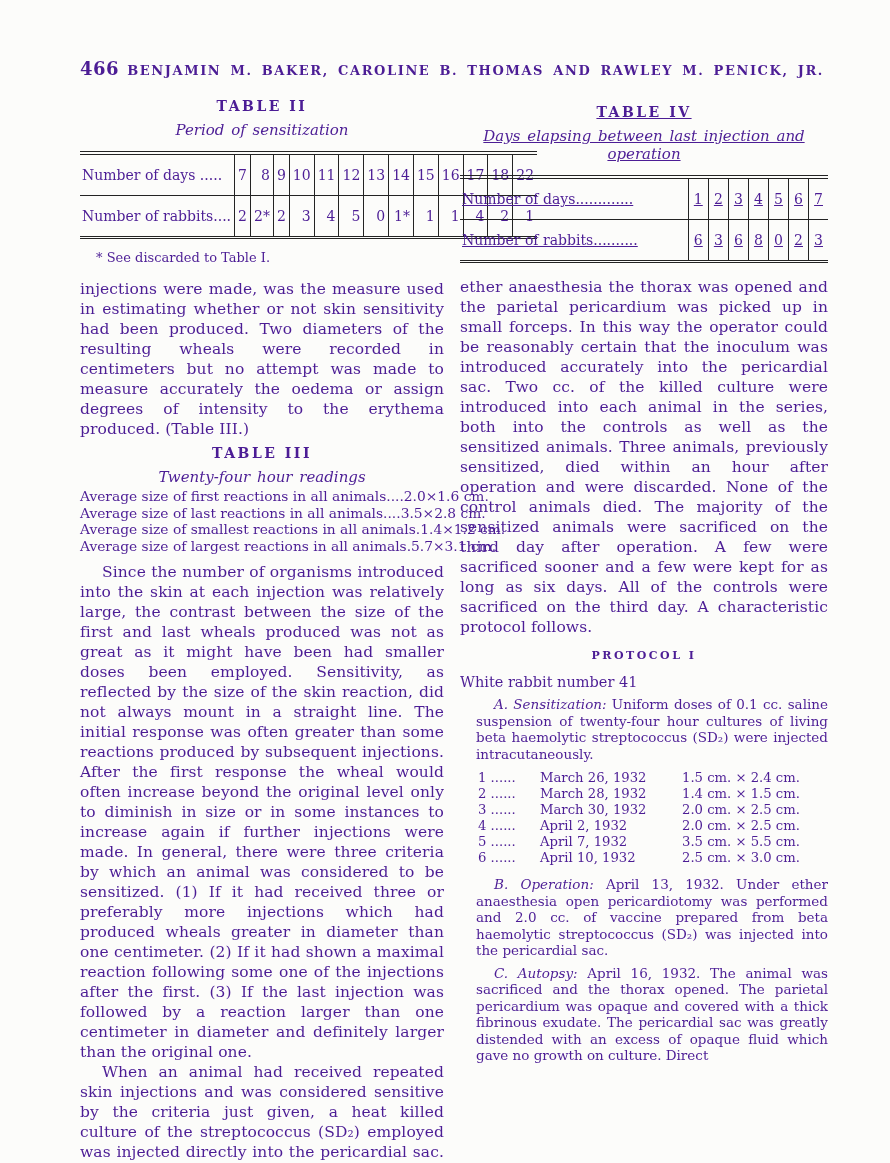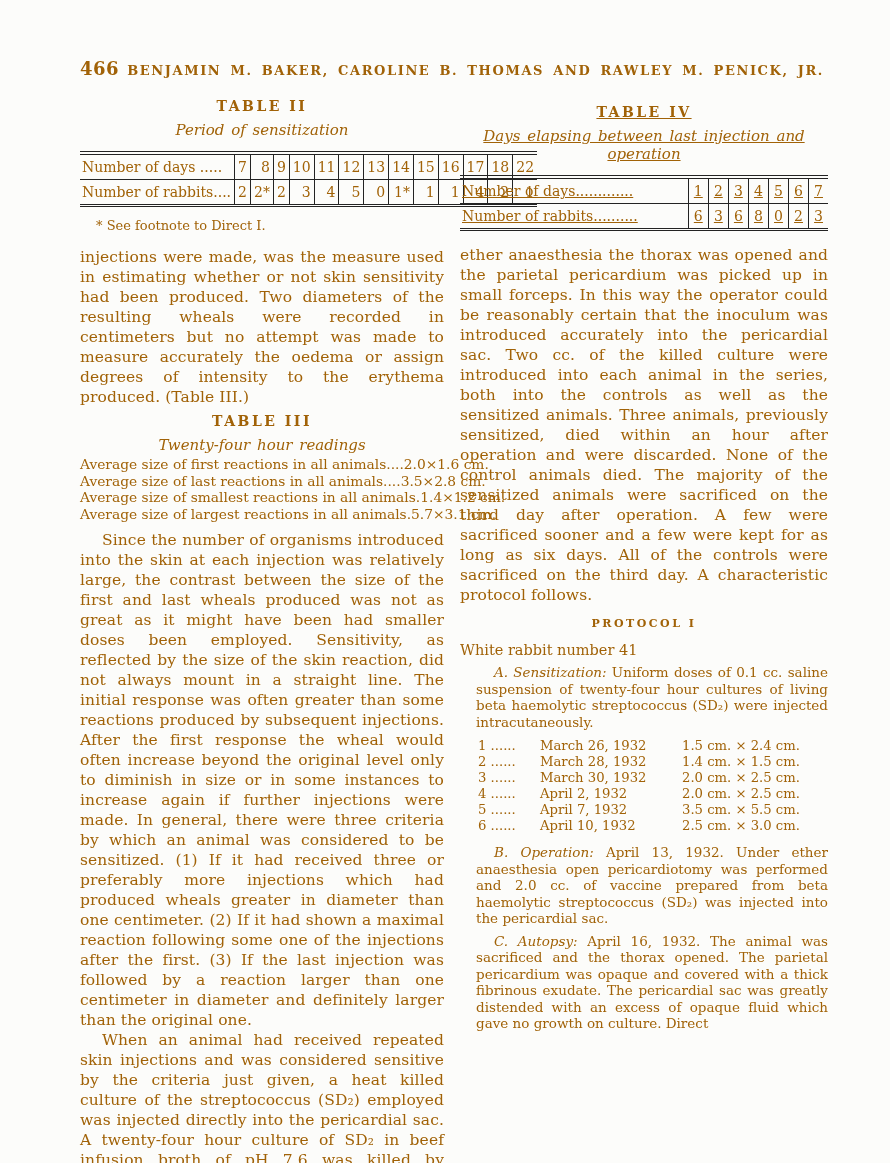--- a/index.html
+++ b/index.html
@@ -1,21 +1,21 @@
 <!DOCTYPE html>
 <html><head>
 <meta charset="utf-8">
 <style>
   * { box-sizing: border-box; }
   html,body { margin:0; padding:0; background:#f6f6f2; }
   .page {
     position:relative;
     width:890px; height:1163px;
     background:#fcfcfa;
-    color:#a16207;
+    color:#4c1d95;
     font-family:"DejaVu Serif", "Liberation Serif", serif;
     overflow:hidden;
   }
   .pagehead {
     position:absolute; top:58px; left:80px; right:58px;
     display:flex; align-items:baseline;
   }
   .pageno { font-size:18px; font-weight:700; letter-spacing:0.5px; }
   .runhead {
     flex:1; text-align:center;
@@ -39,21 +39,21 @@
   .tbl-label {
     text-align:center; font-size:14px; font-weight:700;
     letter-spacing:2.5px; margin-top:6px;
   }
   .tbl-caption {
     text-align:center; font-style:italic; font-size:15px;
     margin:7px 0 12px 0; word-spacing:2px;
   }
   table.rule { width:100%; border-collapse:collapse;
     border-top:4px double #232323; border-bottom:3px double #232323; }
-  table.rule td { font-size:14px; padding:4px 3px; white-space:nowrap; }
+  table.rule td { font-size:14px; padding:12px 3px; white-space:nowrap; }
   table.rule tr.r1 td { border-bottom:1px solid #232323; }
   table.rule td.lbl { text-align:left; padding-left:2px; }
   table.rule td.num { border-left:1px solid #232323; text-align:right; }
   .footnote { font-size:13px; margin-top:11px; text-indent:16px; }
 
   .t3 { margin-bottom:8px; }
   .t3rows { margin-top:-2px; }
   .t3row { display:flex; justify-content:space-between;
     font-size:13.8px; line-height:16.5px; white-space:nowrap; }
 
@@ -121,21 +121,21 @@
             <td class="num">0</td>
             <td class="num">1*</td>
             <td class="num">1</td>
             <td class="num">1</td>
             <td class="num">4</td>
             <td class="num">2</td>
             <td class="num">1</td>
           </tr>
         </tbody>
           </table>
-        <div class="footnote">* See footnote to Direct I.</div>
+        <div class="footnote">* See discarded to Table I.</div>
       </div>
 
       <p class="body noindent">injections were made, was the measure used in estimating whether or not skin sensitivity had been produced.  Two diameters of the resulting wheals were recorded in centimeters but no attempt was made to measure accurately the oedema or assign degrees of intensity to the erythema produced. (Table III.)</p>
 
       <div class="tbl-block t3">
         <div class="tbl-label">TABLE III</div>
         <div class="tbl-caption" style="margin-bottom:4px;">Twenty-four hour readings</div>
         <div class="t3rows">
           <div class="t3row">
             <span>Average size of first reactions in all animals....</span>

